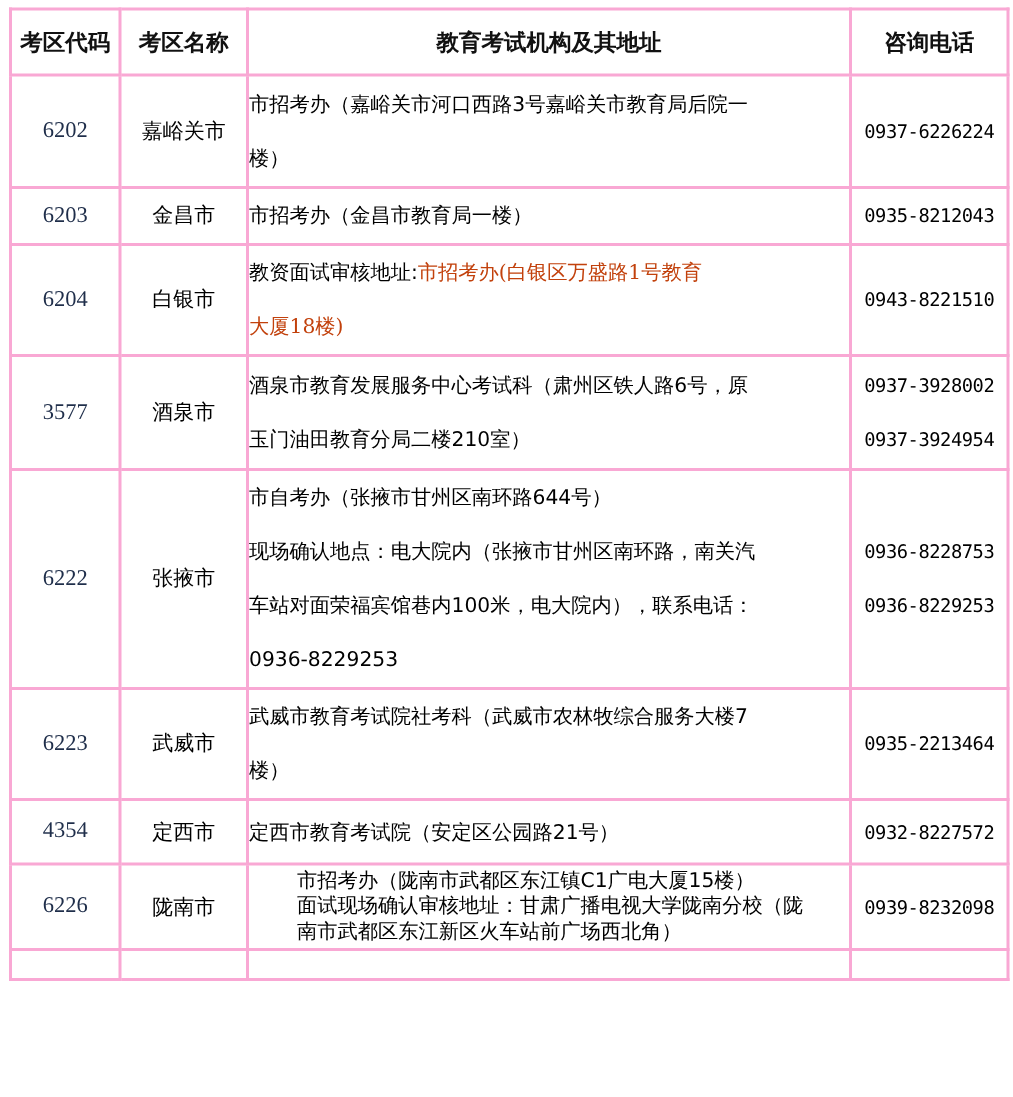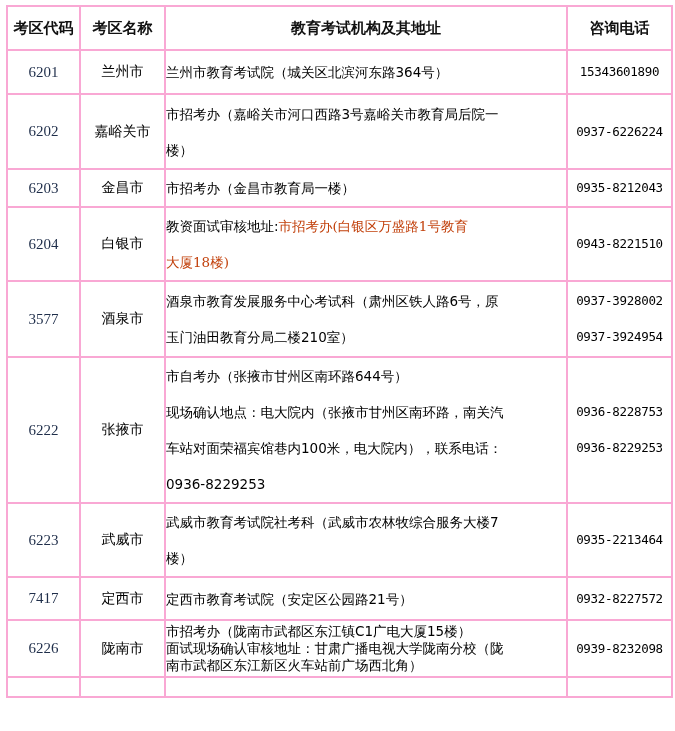--- a/index.html
+++ b/index.html
@@ -10,21 +10,21 @@
   table.grid { position:absolute; left:6px; top:5px; border-collapse:collapse;
                table-layout:fixed; width:665px; }
   table.grid td, table.grid th { border:2px solid #f9a8d4; padding:0; vertical-align:middle; }
   col.c1 { width:73px; } col.c2 { width:85px; } col.c3 { width:402px; } col.c4 { width:105px; }
   th { font-family:"DejaVu Serif","Liberation Serif",serif; font-weight:bold; font-size:15px;
        text-align:center; height:42px; color:#111; }
   td.code { text-align:center; font-family:"Liberation Serif","DejaVu Serif",serif;
             font-size:15px; color:#1f2e4a; }
   td.name { text-align:center; font-size:14px; }
   td.addr { font-size:13.5px; line-height:36px; padding-left:1px; text-align:left; }
-  td.addr.tight { line-height:17px; }
+  td.addr.tight { line-height:17px;padding-left:32px; }
   td.phone { text-align:center; font-family:"DejaVu Sans Mono","Liberation Mono",monospace;
              font-size:12.5px; line-height:36px; letter-spacing:-0.3px; }
   .addr-line { display:block; white-space:nowrap; }
   .alt-style { color:#c2410c; font-family:"DejaVu Serif","Liberation Serif",serif; }
   .phone-line { display:block; }
 </style>
 </head>
 <body>
 
 <div class="title-strip"></div>
@@ -39,30 +39,20 @@
   <thead>
     <tr>
       <th>考区代码</th>
       <th>考区名称</th>
       <th>教育考试机构及其地址</th>
       <th>咨询电话</th>
     </tr>
   </thead>
   <tbody>
 
-    <tr style="height:44px">
-      <td class="code">6201</td>
-      <td class="name">兰州市</td>
-      <td class="addr">
-        <span class="addr-line">兰州市教育考试院（城关区北滨河东路364号）</span>
-      </td>
-      <td class="phone">
-        <span class="phone-line">15343601890</span>
-      </td>
-    </tr>
 
     <tr style="height:75px">
       <td class="code">6202</td>
       <td class="name">嘉峪关市</td>
       <td class="addr">
         <span class="addr-line">市招考办（嘉峪关市河口西路3号嘉峪关市教育局后院一</span>
         <span class="addr-line">楼）</span>
       </td>
       <td class="phone">
         <span class="phone-line">0937-6226224</span>
@@ -127,21 +117,21 @@
       <td class="addr">
         <span class="addr-line">武威市教育考试院社考科（武威市农林牧综合服务大楼7</span>
         <span class="addr-line">楼）</span>
       </td>
       <td class="phone">
         <span class="phone-line">0935-2213464</span>
       </td>
     </tr>
 
     <tr style="height:43px">
-      <td class="code">7417</td>
+      <td class="code">4354</td>
       <td class="name">定西市</td>
       <td class="addr">
         <span class="addr-line">定西市教育考试院（安定区公园路21号）</span>
       </td>
       <td class="phone">
         <span class="phone-line">0932-8227572</span>
       </td>
     </tr>
 
     <tr style="height:57px">

